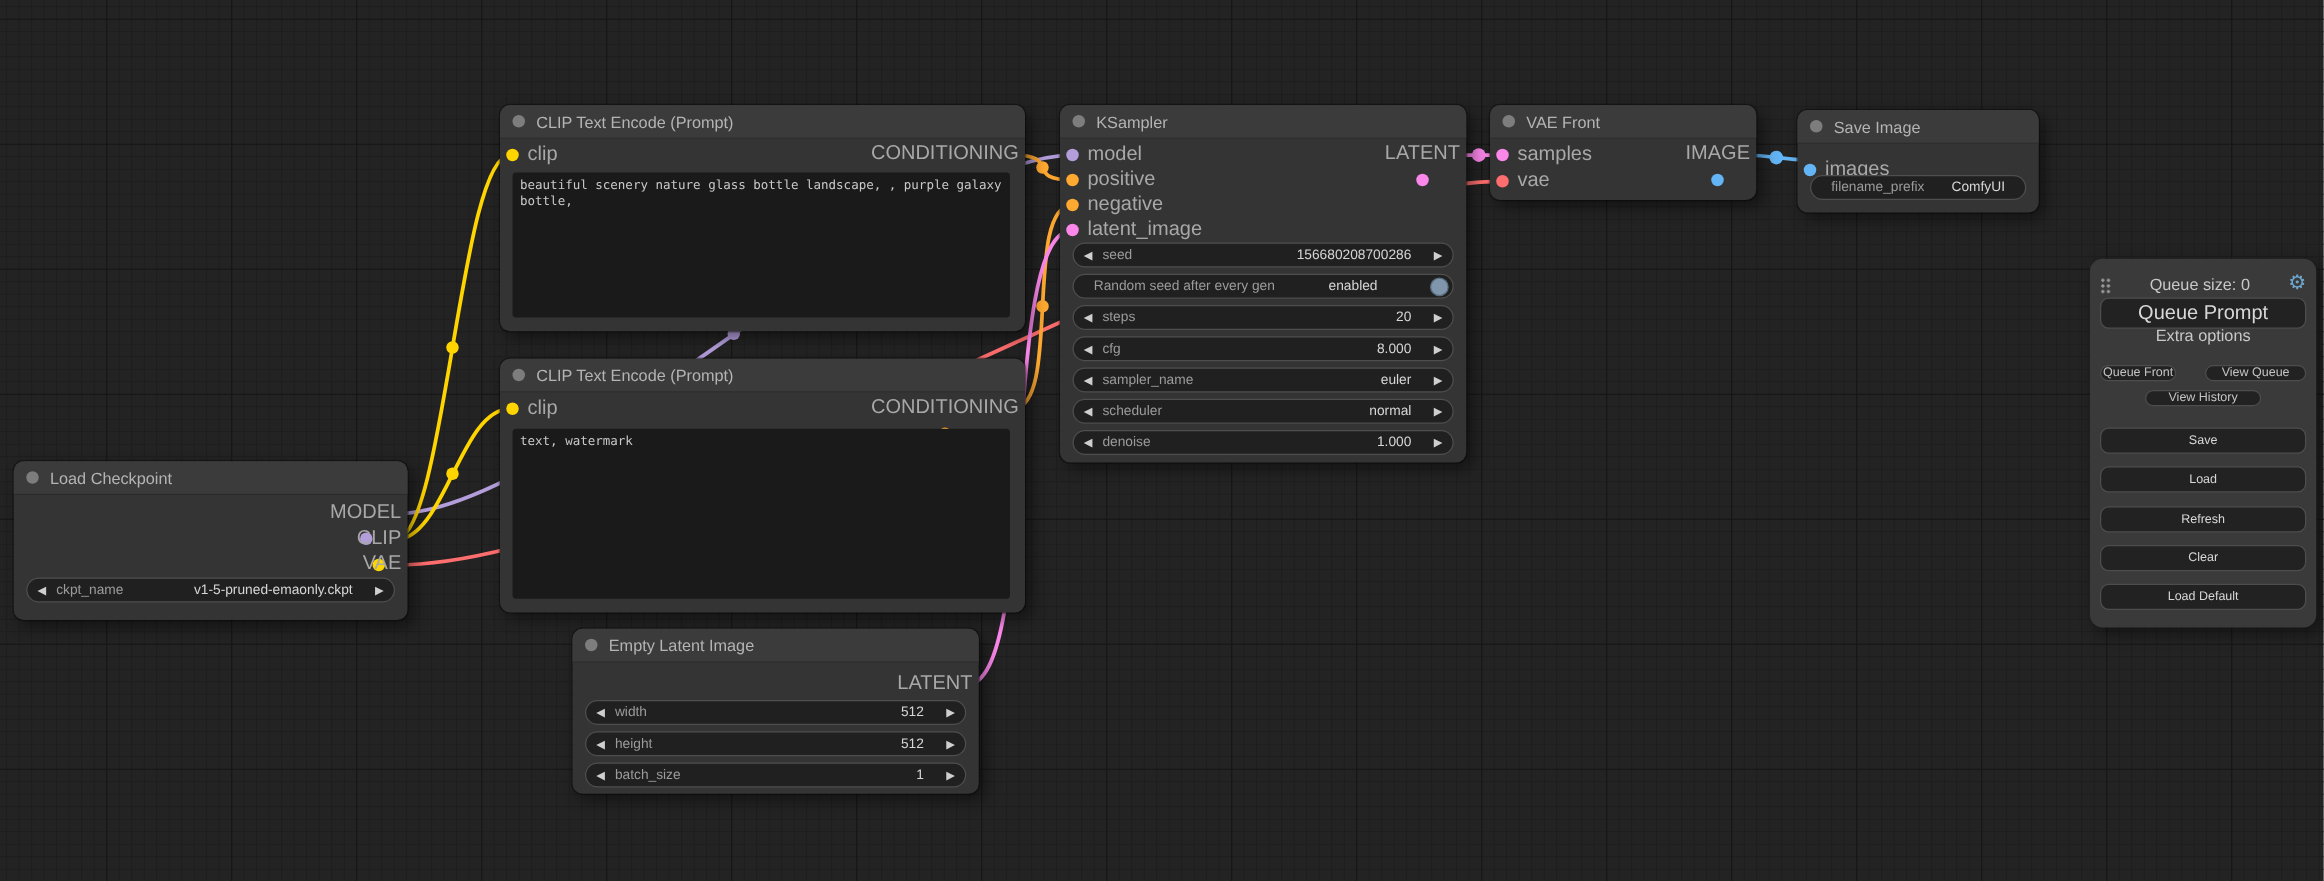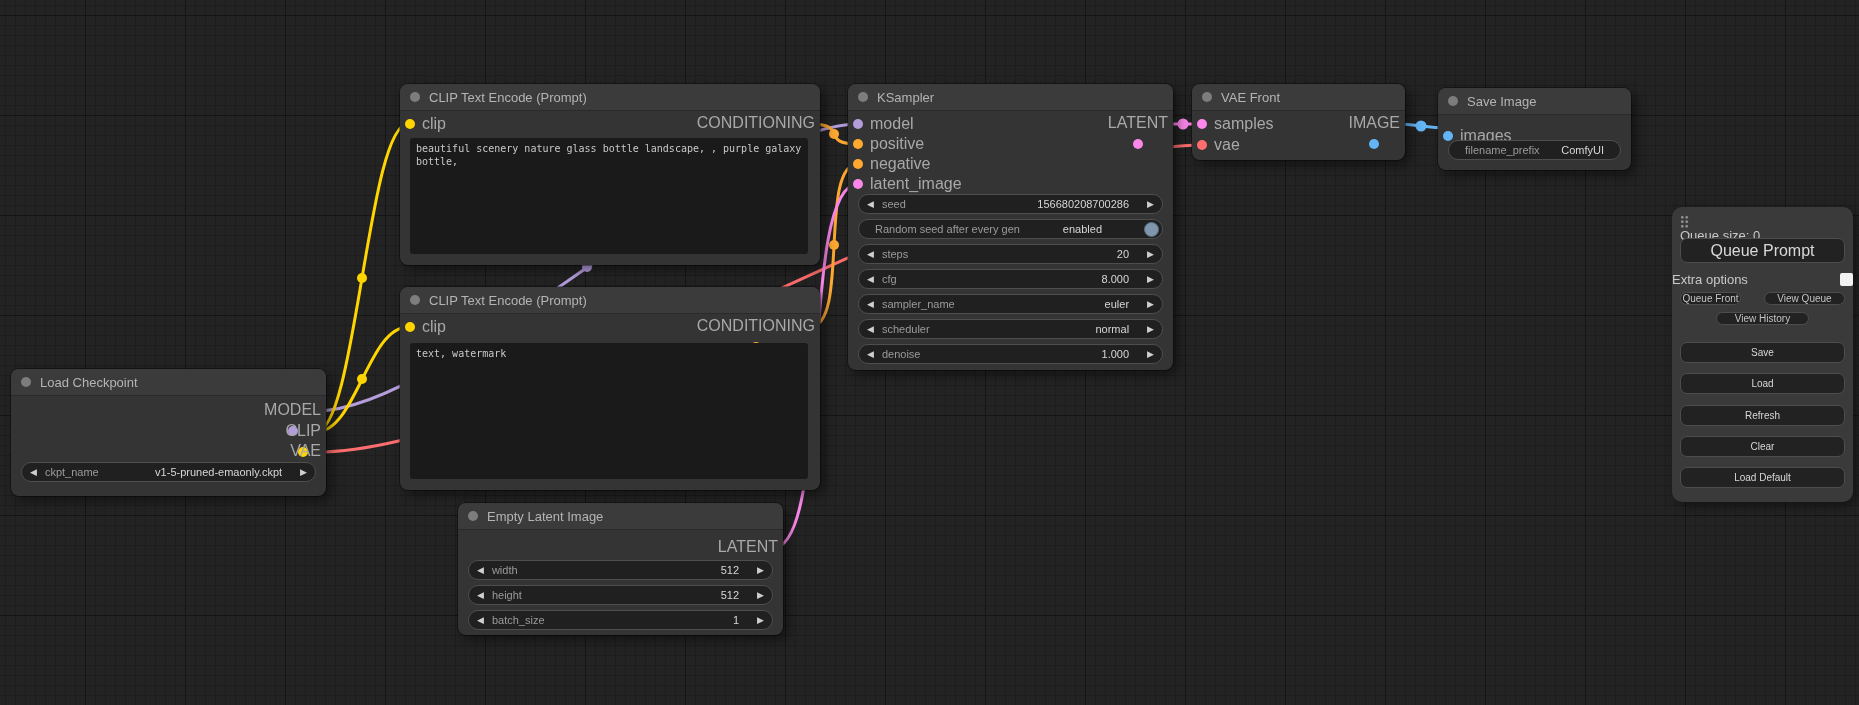--- a/index.html
+++ b/index.html
@@ -37,34 +37,34 @@
   .toggle{width:13px;height:13px;border-radius:50%;background:#7f96ac;
     border:1px solid #5a6d80;margin-right:3px;flex:0 0 auto;}
   .widget.toggle-row .wval{margin-right:6px;}
   .ta{position:absolute;background:#1a1a1a;border-radius:3px;color:#c9c9c9;
     font-family:"DejaVu Sans Mono",monospace;font-size:10px;line-height:13px;
     padding:4px 6px;box-sizing:border-box;white-space:pre-wrap;overflow:hidden;}
   
   #queue-panel{position:absolute;z-index:2;left:1672px;top:207px;width:181px;height:295px;
     background:#3a3a3a;border-radius:10px;box-shadow:4px 4px 12px rgba(0,0,0,.45);}
   .qheader{position:absolute;top:8px;left:8px;right:8px;height:20px;
-    display:flex;align-items:flex-start;flex-direction:column;}
+    display:flex;align-items:flex-end;}
   .drag-dots{width:9px;height:13px;flex:0 0 auto;
     background-image:radial-gradient(circle,#9a9a9a 1.1px,transparent 1.4px);
     background-size:4.5px 4.5px;background-position:0 0;}
   .qtitle{flex:1;text-align:center;color:#c8c8c8;font-size:13px;}
   .gear{color:#6fa8cf;font-size:16px;line-height:16px;flex:0 0 auto;}
   .qbtn{position:absolute;left:8px;right:8px;box-sizing:border-box;background:#222222;
     border:1px solid #4d4d4d;border-radius:7px;color:#d8d8d8;
     display:flex;align-items:center;justify-content:center;cursor:pointer;}
   .qbtn.big{height:25px;font-size:16px;}
   .qbtn.med{height:21px;font-size:10px;}
   .qbtn.small{border-radius:10px;height:13px;font-size:10px;color:#c4c4c4;}
   .extra-row{position:absolute;top:64px;left:0;right:0;height:16px;
-    display:flex;align-items:center;justify-content:space-between;gap:21px;}
+    display:flex;align-items:center;justify-content:center;gap:21px;flex-direction:column;}
   .extra-label{color:#c8c8c8;font-size:13px;}
   .checkbox{width:13px;height:13px;background:#f2f2f2;border-radius:2px;}
 </style>
 </head>
 <body>
 
 <div id="canvas">
 
   <svg id="wires" width="1859" height="705">
     <g fill="none" stroke-width="3" stroke-linecap="round">

